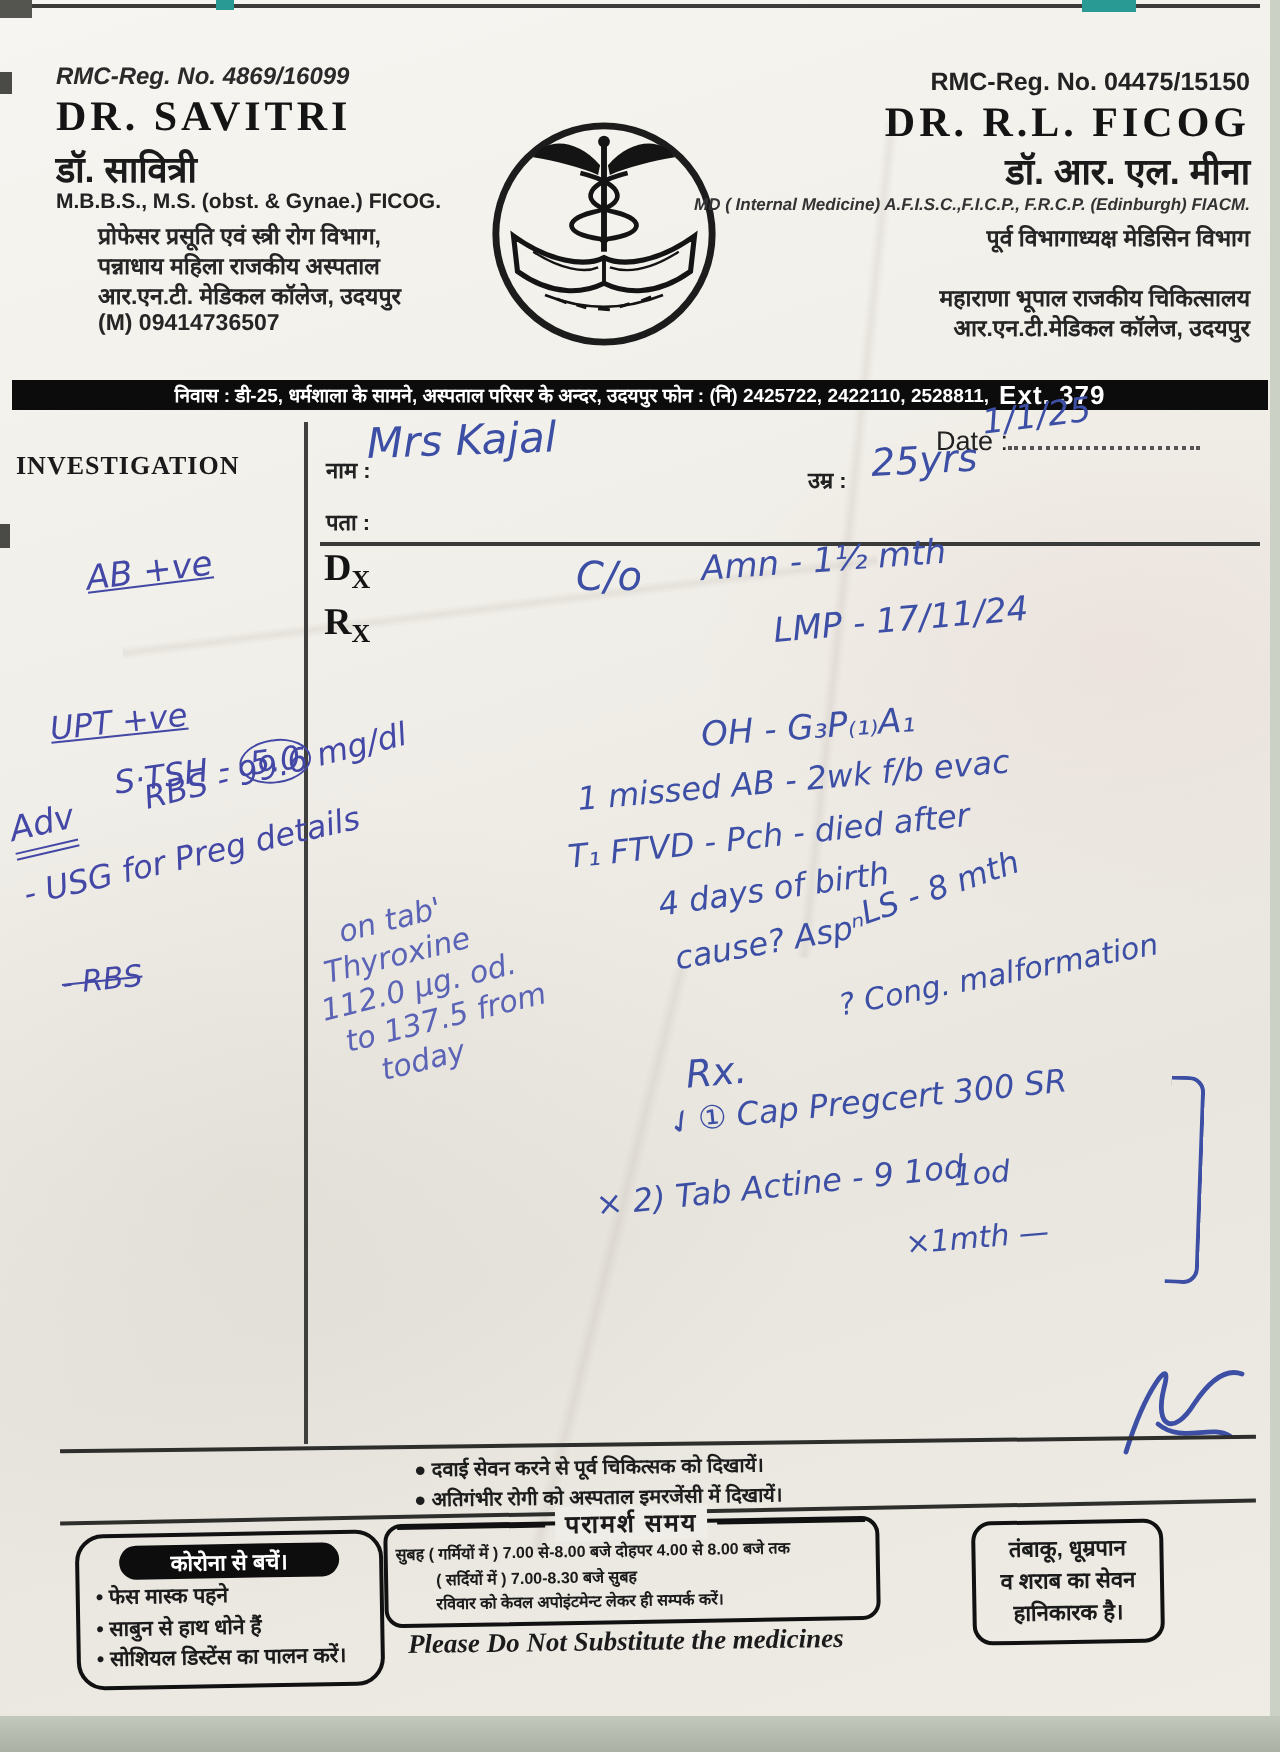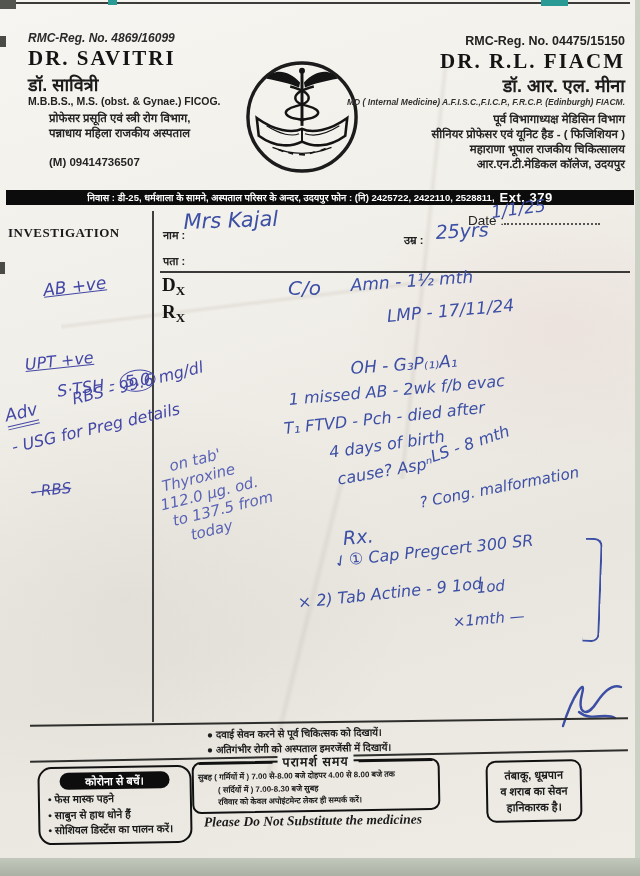--- a/index.html
+++ b/index.html
@@ -99,45 +99,45 @@
   <div class="abs" style="left:541px;top:0;width:27px;height:6px;background:#2a9a95;"></div>
   <div class="abs nick" style="left:0;top:36px;width:6px;height:11px;"></div>
   <div class="abs nick" style="left:0;top:262px;width:5px;height:12px;"></div>
 
   <div class="abs reg-left">RMC-Reg. No. 4869/16099</div>
   <div class="abs docname dn-left">DR. SAVITRI</div>
   <div class="abs hn-left">डॉ. सावित्री</div>
   <div class="abs quals-left">M.B.B.S., M.S. (obst. &amp; Gynae.) FICOG.</div>
   <div class="abs hline" style="left:28px;top:110px;">प्रोफेसर प्रसूति एवं स्त्री रोग विभाग,</div>
   <div class="abs hline" style="left:28px;top:125px;">पन्नाधाय महिला राजकीय अस्पताल</div>
+  <div class="abs hline" style="left:28px;top:140px;">आर.एन.टी. मेडिकल कॉलेज, उदयपुर</div>
   <div class="abs hline" style="left:28px;top:156px;">(M) 09414736507</div>
 
   <div class="abs" style="left:243px;top:57px;width:118px;height:120px;">
     <svg width="118" height="120" viewBox="0 0 120 122">
       <circle cx="60" cy="61" r="55" fill="none" stroke="#1c1c1c" stroke-width="3.5"></circle>
       <line x1="60" y1="16" x2="60" y2="70" stroke="#141414" stroke-width="3"></line>
       <circle cx="60" cy="14" r="3" fill="#141414"></circle>
       <path d="M58,26 C46,12 30,12 24,22 C36,24 48,27 57,31 Z" fill="#141414"></path>
       <path d="M62,26 C74,12 90,12 96,22 C84,24 72,27 63,31 Z" fill="#141414"></path>
       <path d="M48,30 C72,36 72,46 54,50 C38,54 40,62 62,64" fill="none" stroke="#141414" stroke-width="2.4"></path>
       <path d="M72,30 C48,36 48,46 66,50 C82,54 80,62 58,64" fill="none" stroke="#141414" stroke-width="2.4"></path>
       <path d="M14,62 C32,75 50,78 60,73 C70,78 88,75 106,62 L104,80 C86,93 70,91 60,86 C50,91 34,93 16,80 Z" fill="none" stroke="#141414" stroke-width="2.6"></path>
       <line x1="60" y1="73" x2="60" y2="86" stroke="#141414" stroke-width="2"></line>
       <path d="M24,70 C38,79 50,81 57,78 M63,78 C72,81 84,79 98,70" fill="none" stroke="#141414" stroke-width="1.2"></path>
       <path d="M30,92 Q60,104 90,92" fill="none" stroke="#141414" stroke-width="1.4"></path>
       <path d="M36,94 l5,2 M46,97 l5,1.5 M57,99 l6,0.5 M68,98 l5,-1.5 M79,95 l5,-2" stroke="#141414" stroke-width="1.6" fill="none"></path>
     </svg>
   </div>
 
   <div class="abs reg-right rblock">RMC-Reg. No. 04475/15150</div>
-  <div class="abs docname dn-right rblock">DR. R.L. FIACM</div>
+  <div class="abs docname dn-right rblock">DR. R.L. FICOG</div>
   <div class="abs hn-right rblock">डॉ. आर. एल. मीना</div>
   <div class="abs quals-right rblock">MD ( Internal Medicine) A.F.I.S.C.,F.I.C.P., F.R.C.P. (Edinburgh) FIACM.</div>
   <div class="abs hline rblock" style="top:111px;">पूर्व विभागाध्यक्ष मेडिसिन विभाग</div>
-  <div class="abs hline rblock" style="top:126px;">सीनियर प्रोफेसर एवं यूनिट हैड - ( फिजिशियन )</div>
   <div class="abs hline rblock" style="top:141px;">महाराणा भूपाल राजकीय चिकित्सालय</div>
   <div class="abs hline rblock" style="top:156px;">आर.एन.टी.मेडिकल कॉलेज, उदयपुर</div>
 
   <div class="abs addrbar">
     <span>निवास : डी-25, धर्मशाला के सामने, अस्पताल परिसर के अन्दर, उदयपुर फोन : (नि) 2425722, 2422110, 2528811,</span>
     <span class="ext">Ext. 379</span>
   </div>
 
   <div class="abs inv">INVESTIGATION</div>
   <div class="abs vdiv"></div>

